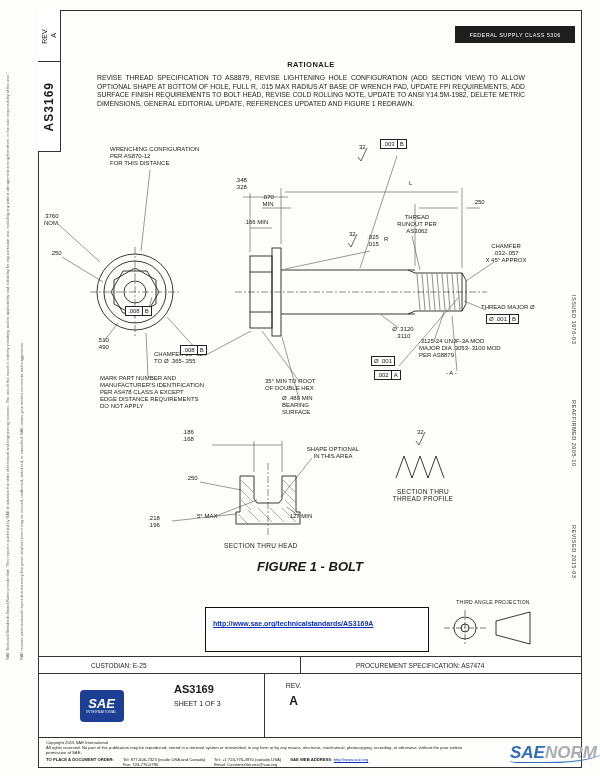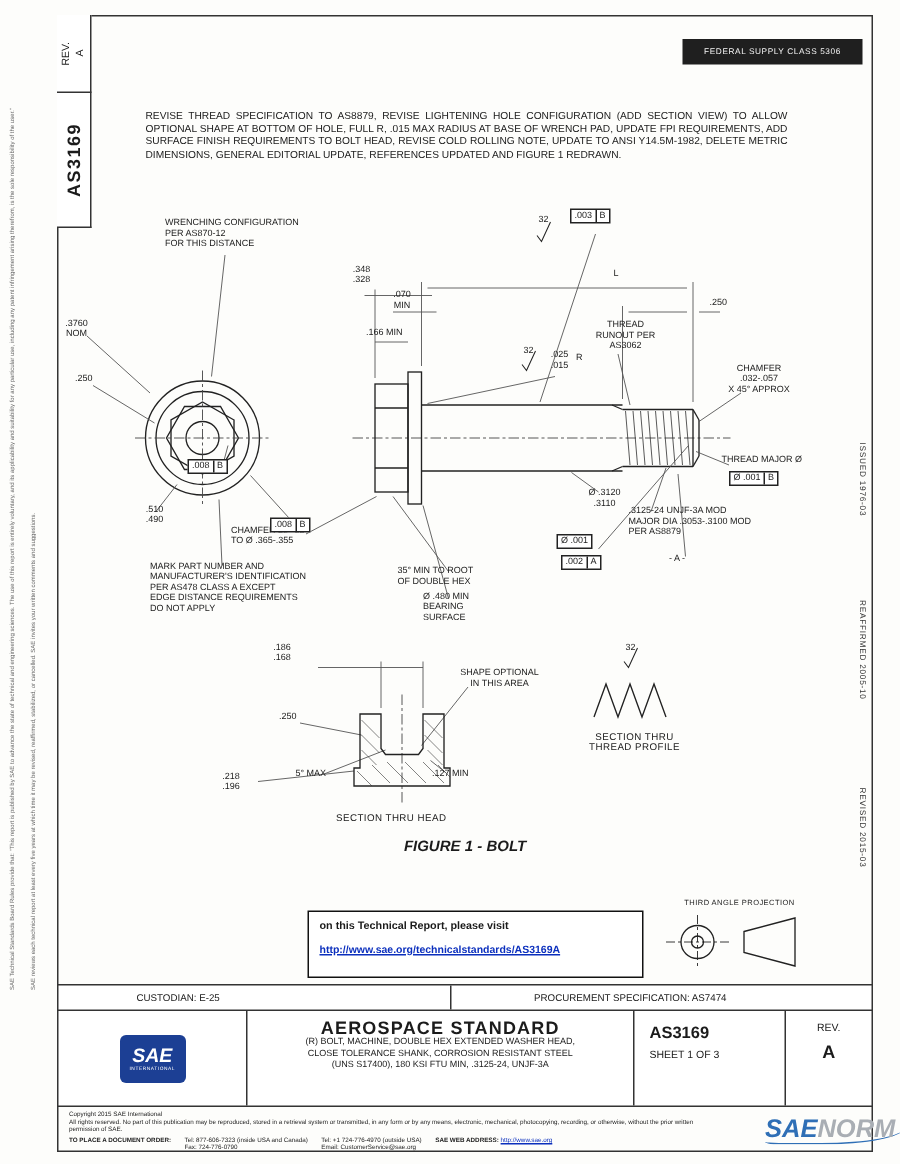--- a/index.html
+++ b/index.html
@@ -38,21 +38,21 @@
   .rationale-body { position:absolute; left:97px; top:74px; width:428px; font-size:6.8px; line-height:8.6px; text-align:justify; z-index:2; }
 
   .lbl { position:absolute; font-size:6px; line-height:7px; white-space:pre-line; z-index:2; }
   .ctr { text-align:center; }
   .cap { font-size:6.5px; letter-spacing:0.3px; }
 
   .fcf { position:absolute; display:inline-flex; border:1px solid #222; background:#fff; z-index:2; }
   .fcf span { font-size:6px; line-height:8px; padding:0 2px; border-right:1px solid #222; }
   .fcf span:last-child { border-right:none; }
 
-  .figure-caption { position:absolute; left:240px; top:559px; width:140px; text-align:center; font-size:10px; font-weight:bold; font-style:italic; z-index:2; }
+  .figure-caption { position:absolute; left:240px; top:559px; width:140px; text-align:center; font-size:13px; font-weight:bold; font-style:italic; z-index:2; }
 
   .feedback { position:absolute; left:205px; top:607px; width:224px; height:45px; border:1.5px solid #111; padding:4px 7px; z-index:3; background:#fff; }
   .feedback .fb-line { font-size:7.2px; font-weight:bold; line-height:9.5px; }
   .fb-link { color:#0b2fbd; text-decoration:underline; font-size:7px; font-weight:bold; line-height:10px; cursor:pointer; }
 
   .projection { position:absolute; left:437px; top:599px; width:112px; height:58px; z-index:2; text-align:center; }
   .projection .proj-label { font-size:5px; letter-spacing:0.3px; margin-bottom:2px; }
 
   .custodian-bar { position:absolute; left:38px; top:656px; width:544px; height:18px; border:1px solid #333; display:flex; font-size:6.5px; z-index:3; background:#fff; }
   .custodian-bar .cell-l { flex:0 0 262px; border-right:1px solid #333; display:flex; align-items:center; padding-left:52px; }
@@ -213,20 +213,21 @@
   <div class="doc-box">
     <div class="vccw">AS3169</div>
   </div>
 
   <div class="history hist-issued vcw">ISSUED 1976-03</div>
   <div class="history hist-reaff vcw">REAFFIRMED 2005-10</div>
   <div class="history hist-rev vcw">REVISED 2015-03</div>
 
   <div class="fsc-box">FEDERAL SUPPLY CLASS 5306</div>
 
+  <div class="rationale-title">RATIONALE</div>
   <div class="rationale-body">REVISE THREAD SPECIFICATION TO AS8879, REVISE LIGHTENING HOLE CONFIGURATION (ADD SECTION VIEW) TO ALLOW OPTIONAL SHAPE AT BOTTOM OF HOLE, FULL R, .015 MAX RADIUS AT BASE OF WRENCH PAD, UPDATE FPI REQUIREMENTS, ADD SURFACE FINISH REQUIREMENTS TO BOLT HEAD, REVISE COLD ROLLING NOTE, UPDATE TO ANSI Y14.5M-1982, DELETE METRIC DIMENSIONS, GENERAL EDITORIAL UPDATE, REFERENCES UPDATED AND FIGURE 1 REDRAWN.</div>
 
   <div class="lbl" style="left:110px;top:146px">WRENCHING CONFIGURATION
 PER AS870-12
 FOR THIS DISTANCE</div>
   <div class="lbl ctr" style="left:38px;top:213px;width:26px">.3760
 NOM</div>
   <div class="lbl" style="left:50px;top:250px">.250</div>
   <div class="lbl ctr" style="left:91px;top:337px;width:24px">.510
 .490</div>
@@ -301,21 +302,20 @@
     <span>Ø .001</span>
   </div>
   <div class="fcf" style="left:374px;top:370px">
     <span>.002</span>
       <span>A</span>
   </div>
 
   <div class="figure-caption">FIGURE 1 - BOLT</div>
 
   <div class="feedback">
-    <div class="fb-line">on this Technical Report, please visit</div>
     <a class="fb-link">http://www.sae.org/technicalstandards/AS3169A</a>
   </div>
 
   <div class="projection">
     <div class="proj-label">THIRD ANGLE PROJECTION</div>
     <svg width="110" height="42" viewBox="0 0 110 42">
       <g fill="none" stroke="#222" stroke-width="0.9">
         <line x1="6" y1="21" x2="48" y2="21" stroke-dasharray="6 2 2 2" stroke-width="0.6"></line>
         <line x1="27" y1="3" x2="27" y2="39" stroke-dasharray="6 2 2 2" stroke-width="0.6"></line>
         <circle cx="27" cy="21" r="11"></circle>
@@ -329,26 +329,20 @@
     <div class="cell-l">CUSTODIAN: E-25</div>
     <div class="cell-r">PROCUREMENT SPECIFICATION: AS7474</div>
   </div>
 
   <div class="title-block">
     <div class="tb-logo">
       <div class="sae-logo">
         <div class="sae-main">SAE</div>
         <div class="sae-sub">INTERNATIONAL</div>
       </div>
-    </div>
-    <div class="tb-title">
-      <div class="std-type">AEROSPACE STANDARD</div>
-      <div class="std-line">(R) BOLT, MACHINE, DOUBLE HEX EXTENDED WASHER HEAD,</div>
-      <div class="std-line">CLOSE TOLERANCE SHANK, CORROSION RESISTANT STEEL</div>
-      <div class="std-line">(UNS S17400), 180 KSI FTU MIN, .3125-24, UNJF-3A</div>
     </div>
     <div class="tb-num">
       <div class="tb-doc">AS3169</div>
       <div class="tb-sheet">SHEET 1 OF 3</div>
     </div>
     <div class="tb-rev">
       <div class="tb-rev-label">REV.</div>
       <div class="tb-rev-value">A</div>
     </div>
   </div>

